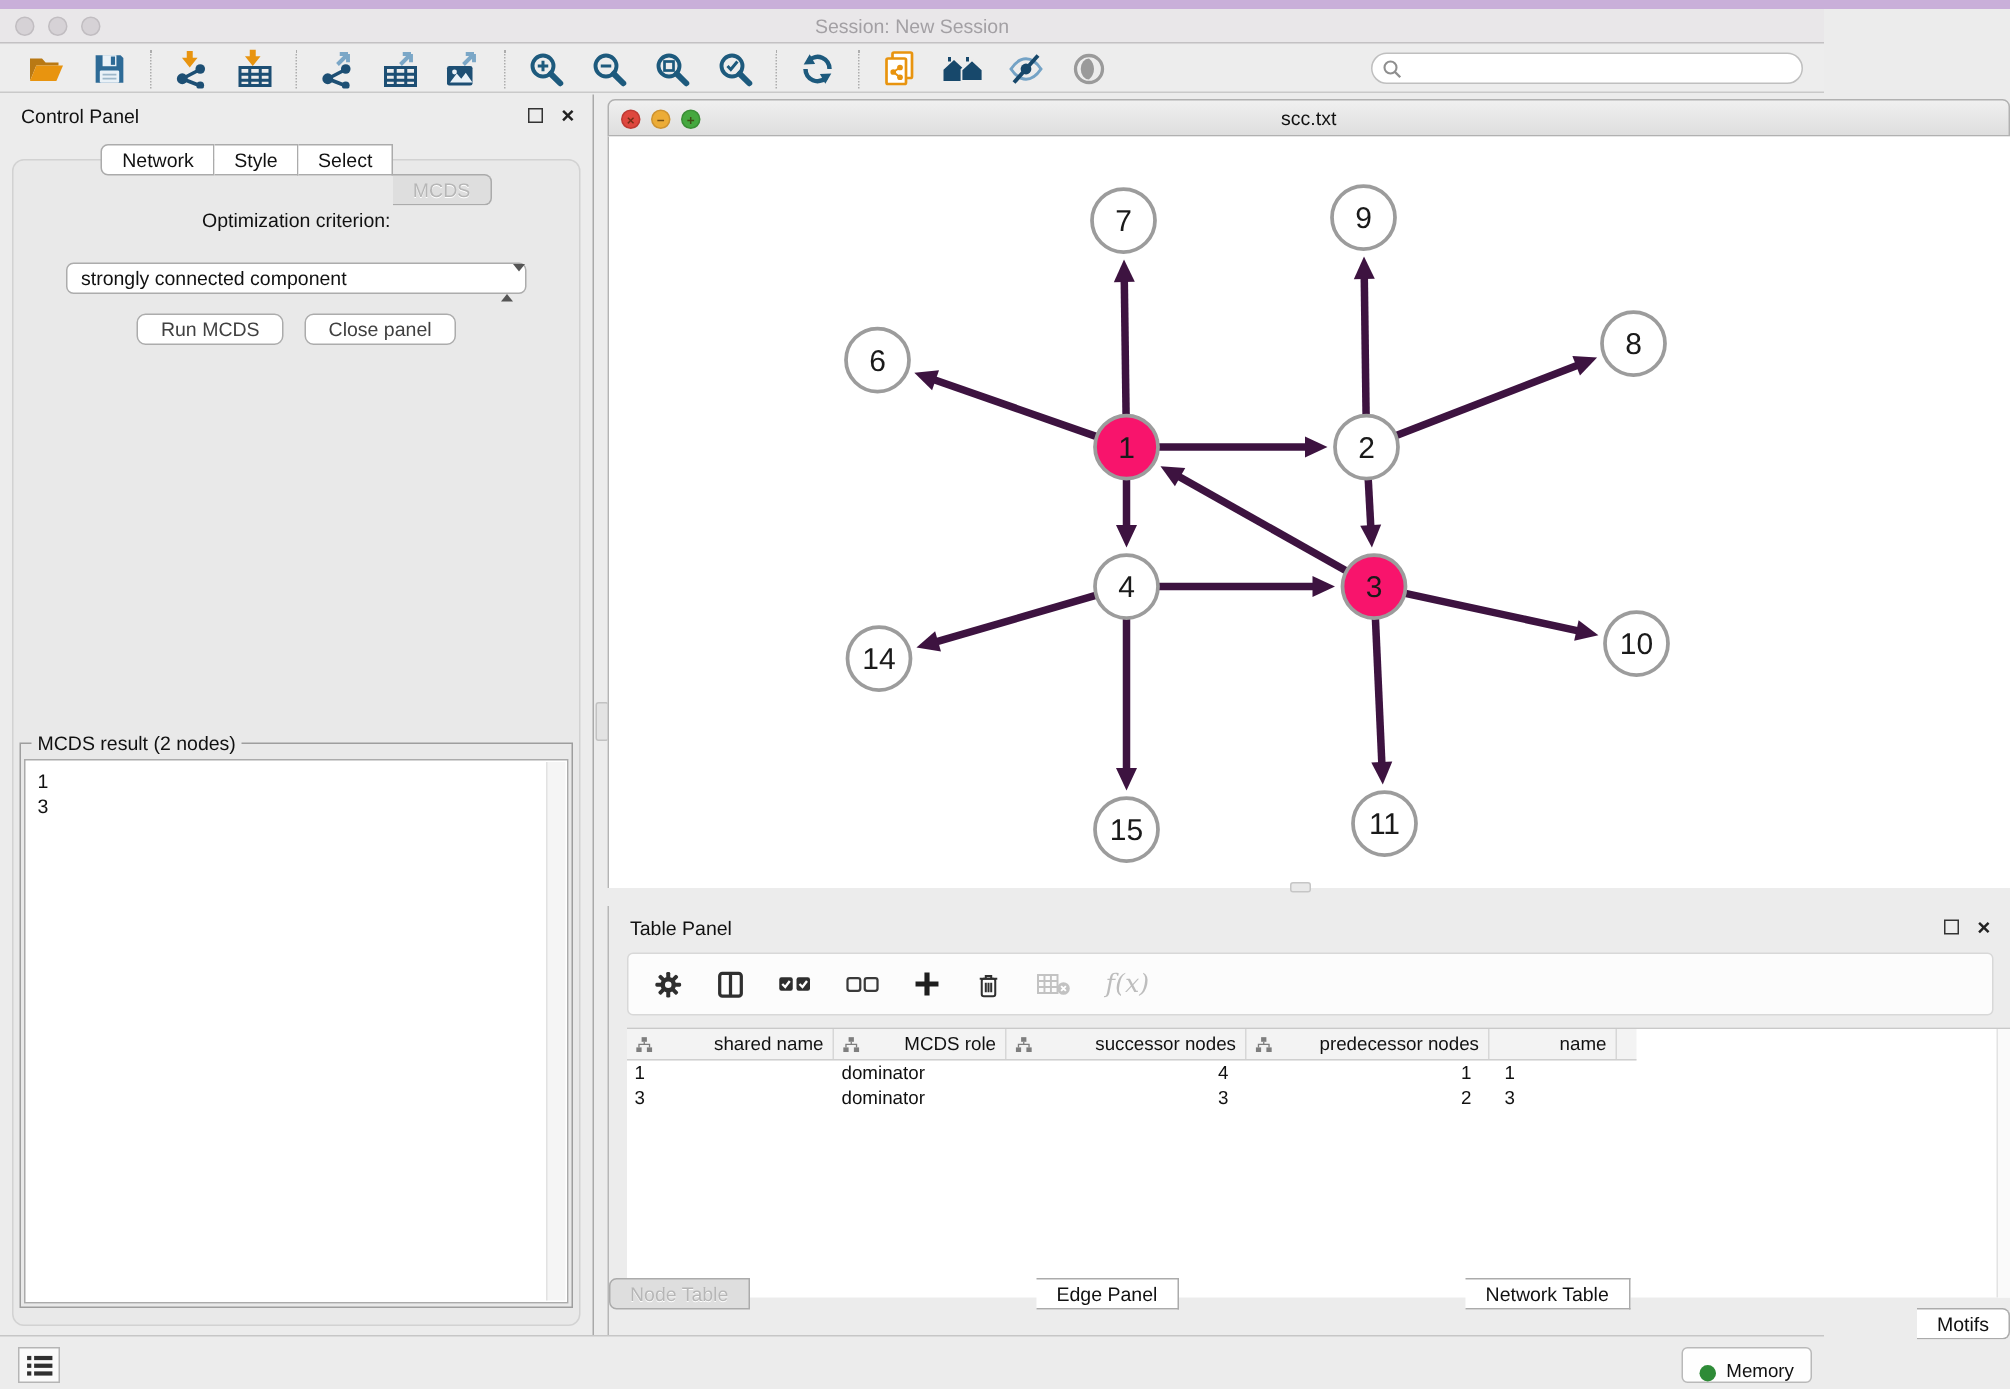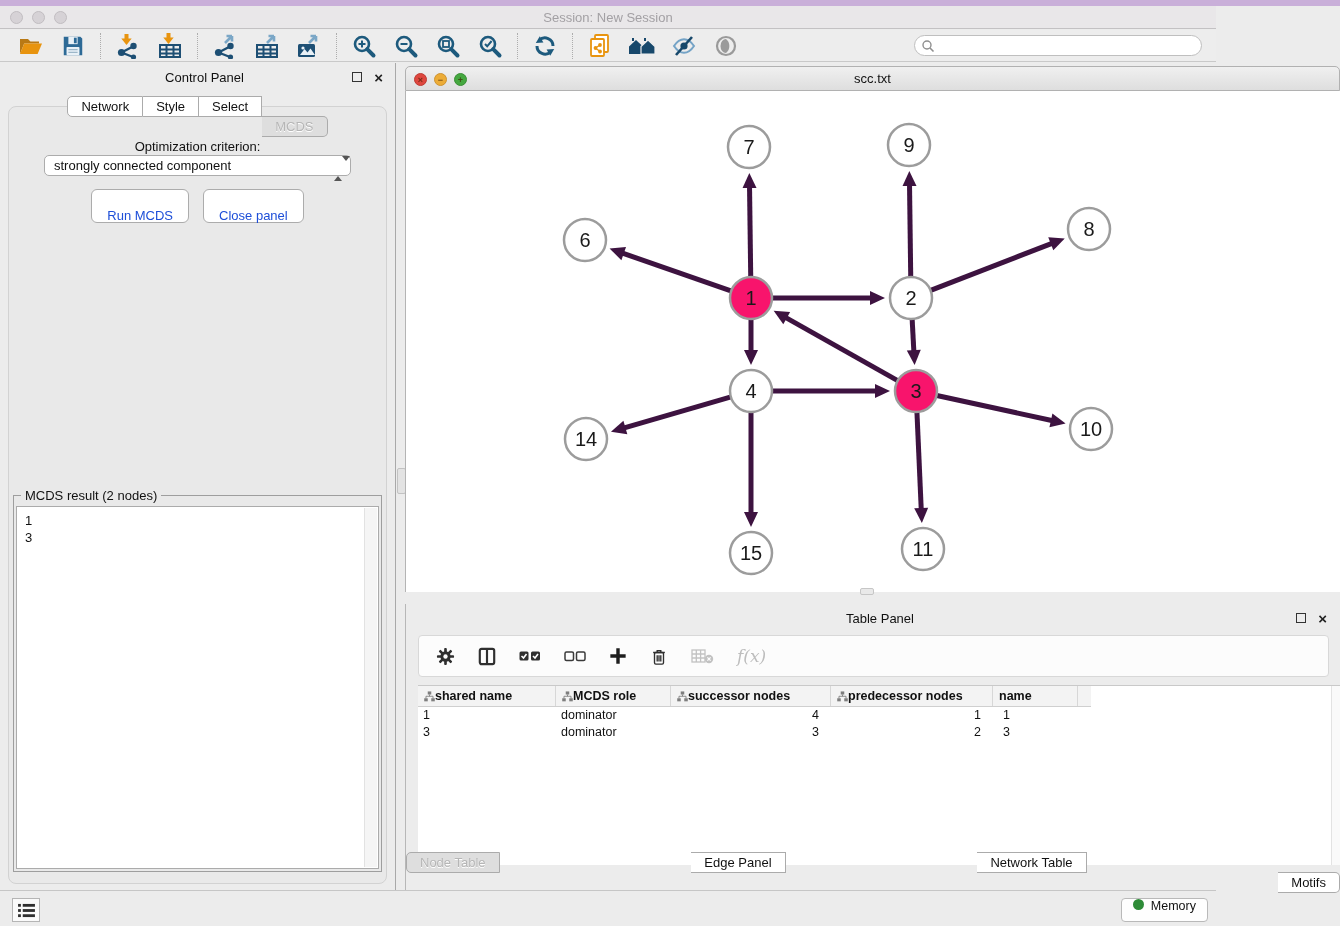--- a/index.html
+++ b/index.html
@@ -17,36 +17,36 @@
   .toolbar { position:absolute; top:30px; left:0; right:0; height:32px; background:#EDEDED; border-bottom:1px solid #C9C9C9; display:flex; align-items:center; padding:0 10px 0 10px; }
   .tbtn { width:30px; height:28px; display:flex; align-items:center; justify-content:center; margin:0 6px; flex:none; }
   .tbtn svg { display:block; }
   .tsep { width:1px; height:26px; border-left:1px dotted #ADADAD; margin:0 6px; flex:none; }
   .toolbar-spacer { flex:1; }
   .search-box { position:relative; width:288px; height:21px; background:#fff; border:1px solid #BFBFBF; border-radius:11px; margin-right:4px; flex:none; }
   .search-box svg { position:absolute; left:6px; top:3px; }
 
   
   .control-panel { position:absolute; left:0; top:63px; width:396px; height:827px; background:#ECECEC; border-right:1px solid #A9A9A9; }
-  .panel-header { height:30px; line-height:30px; padding-left:14px; font-size:13px; color:#111; position:relative;text-align:center; }
+  .panel-header { height:30px; line-height:30px; padding-left:14px; font-size:13px; color:#111; position:relative; }
   .panel-float { position:absolute; top:9px; width:10px; height:10px; border:1.6px solid #333; }
   .panel-close { position:absolute; top:5px; font-size:15px; font-weight:bold; color:#222; line-height:20px; }
   .cp-tabs { position:absolute; top:33px; left:0; right:0; display:flex; justify-content:center; z-index:3; }
   .seg { height:21px; line-height:19px; font-size:13px; padding:0 13px; background:#fff; border:1px solid #ABABAB; border-left:none; color:#111; text-align:center; }
   .seg.first { border-left:1px solid #ABABAB; border-radius:5px 0 0 5px; }
   .seg.last  { border-radius:0 5px 5px 0;margin-top:20px; }
   .seg.active { background:#DEDEDE; color:#B6B6B6; text-shadow:0 1px 0 #fff; }
   .cp-inner { position:absolute; top:43px; left:8px; right:8px; bottom:6px; background:#E9E9E9; border:1px solid #D2D2D2; border-radius:8px; }
   .opt-label { margin-top:32px; text-align:center; font-size:13px; color:#111; }
-  .criterion { position:relative; width:307px; height:21px; margin:1px auto 0 auto; background:#fff; border:1px solid #ACACAC; border-radius:5px; font-size:13px; line-height:19px; padding-left:9px; color:#111; }
+  .criterion { position:relative; width:307px; height:21px; margin:21px auto 0 auto; background:#fff; border:1px solid #ACACAC; border-radius:5px; font-size:13px; line-height:19px; padding-left:9px; color:#111; }
   .stepper { position:absolute; right:7px; top:3px; width:9px; }
   .stepper .up { width:0; height:0; border-left:4.5px solid transparent; border-right:4.5px solid transparent; border-bottom:5px solid #555; margin-bottom:2.5px; }
   .stepper .dn { width:0; height:0; border-left:4.5px solid transparent; border-right:4.5px solid transparent; border-top:5px solid #555; }
   .cp-buttons { display:flex; justify-content:center; gap:14px; margin-top:13px; }
-  .btn { height:21px; line-height:19px; padding:16px 15px; background:#fff; border:1px solid #ACACAC; border-radius:6px; font-size:13px; color:#1d4ed8; }
+  .btn { height:21px; line-height:19px; padding:0 15px; background:#fff; border:1px solid #ACACAC; border-radius:6px; font-size:13px; color:#404040; }
   .result-group { position:absolute; left:4px; right:4px; top:388px; bottom:11px; border:1px solid #9E9E9E; }
   .result-legend { position:absolute; top:-8px; left:7px; background:#E9E9E9; padding:0 4px; font-size:13px; color:#111; }
   .result-area { position:absolute; top:10px; left:2px; right:2px; bottom:2px; background:#fff; border:1px solid #ABABAB; overflow:hidden; }
   .result-area pre { font-family:"Liberation Sans", sans-serif; font-size:13px; line-height:17px; margin:5px 0 0 8px; color:#111; }
   .result-scroll { position:absolute; top:1px; right:1px; bottom:1px; width:13px; background:#F5F5F5; border-left:1px solid #E2E2E2; }
 
   
   .vsplit-handle { position:absolute; left:397px; top:468px; width:9px; height:26px; background:#E3E3E3; border:1px solid #C2C2C2; border-radius:2px; }
   .hsplit-handle { position:absolute; left:860px; top:588px; width:14px; height:7px; background:#E9E9E9; border:1px solid #C6C6C6; border-radius:2px; }
 
@@ -61,32 +61,32 @@
   .net-canvas { position:absolute; top:25px; left:0; right:0; bottom:0; background:#fff; border-left:1px solid #B4B4B4; }
 
   
   .table-panel { position:absolute; left:405px; top:604px; width:935px; height:295px; background:#ECECEC; border-left:1px solid #B7B7B7; }
   .tp-toolbar { position:absolute; top:31px; left:12px; right:11px; height:42px; background:#FCFCFC; border:1px solid #D8D8D8; border-radius:4px; display:flex; align-items:center; padding-left:17px; gap:23px; }
   .tp-icon { display:flex; align-items:center; justify-content:center; }
   .fx-label { font-family:"DejaVu Serif", serif; font-style:italic; font-size:17px; color:#BDBDBD; }
   .table-wrap { position:absolute; top:81px; left:12px; right:0; bottom:34px; background:#fff; border-top:1px solid #C9C9C9; }
   .thead { display:flex; height:21px; background:#F3F3F3; border-bottom:1px solid #CFCFCF; font-size:12.5px; color:#111; width:673px; }
   .th { display:flex; align-items:center; border-right:1px solid #D7D7D7; padding-left:6px; }
-  .th .th-label { flex:1; text-align:left; padding-right:6px;font-weight:bold; }
+  .th .th-label { flex:1; text-align:right; padding-right:6px; }
   .trow { display:flex; height:16.5px; font-size:12.5px; color:#111; width:673px; }
   .td { padding-left:5px; line-height:16.5px; }
   .td.num { text-align:right; padding-right:12px; padding-left:0; }
   .c0 { width:138px; } .c1 { width:115px; } .c2 { width:160px; } .c3 { width:162px; } .c4 { width:85px; }
   .table-scroll { position:absolute; top:0; right:0; bottom:0; width:9px; background:#FAFAFA; border-left:1px solid #E3E3E3; }
   .bottom-tabs { position:absolute; bottom:6px; left:0; right:0; display:flex; justify-content:space-between; }
 
   
   .status-bar { position:absolute; bottom:0; left:0; right:0; height:36px; background:#ECECEC; border-top:1px solid #C6C6C6; }
   .list-btn { position:absolute; left:12px; top:7px; width:28px; height:24px; background:#FAFAFA; border:1px solid #B5B5B5; display:flex; align-items:center; justify-content:center; }
-  .memory-btn { position:absolute; right:8px; top:7px; height:24px; padding:0 11px; background:#FEFEFE; border:1px solid #B9B9B9; border-radius:4px; display:flex; align-items:flex-start; gap:7px; font-size:12.5px; color:#111; }
+  .memory-btn { position:absolute; right:8px; top:7px; height:24px; padding:0 11px; background:#FEFEFE; border:1px solid #B9B9B9; border-radius:4px; display:flex; align-items:flex-end; gap:7px; font-size:12.5px; color:#111; }
   .memory-dot { width:11px; height:11px; border-radius:50%; background:#2E8B37; }
 </style>
 </head>
 <body>
 
 <div id="app">
 
   <div class="purple-strip"></div>
   <div class="main-titlebar">
     <span class="traffic-dot" style="left:10px"></span>

